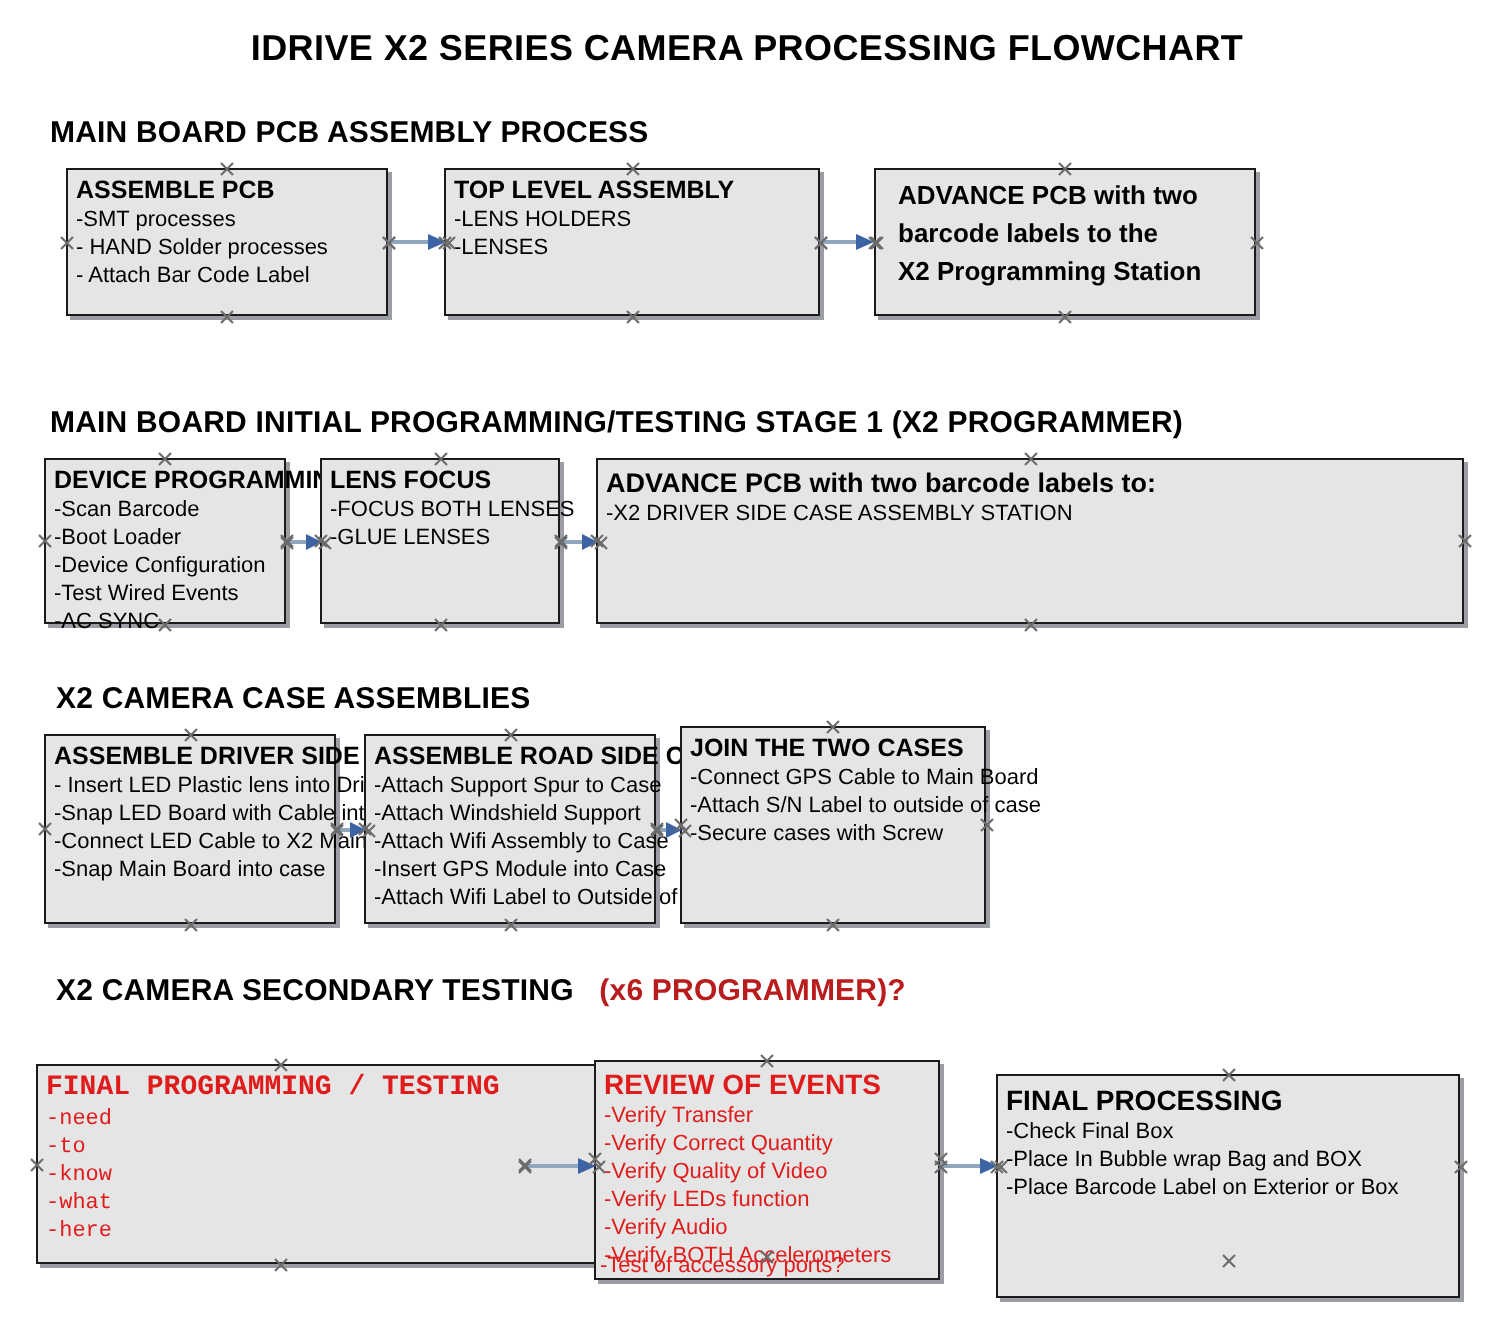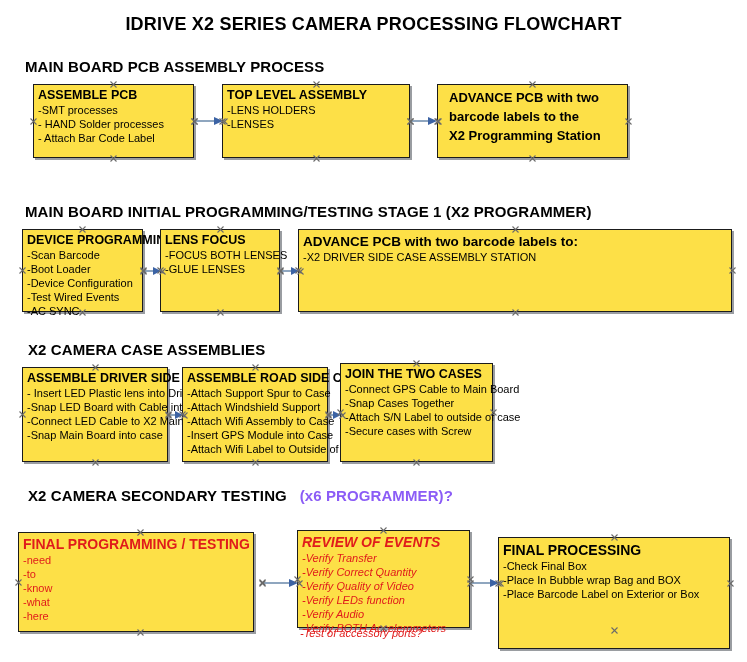--- a/index.html
+++ b/index.html
@@ -34,28 +34,28 @@
     font-weight: bold;
     letter-spacing: 0.2px;
   }
   .section-title {
     font-size: 15px;
     font-weight: bold;
     letter-spacing: 0.1px;
     white-space: nowrap;
   }
   .section-title .accent {
-    color: #8b5cf6;
+    color: #b91c1c;
     margin-top: 24px;
   }
 
   
   .node {
     box-sizing: border-box;
-    background: #fde047;
+    background: #e5e5e5;
     border: 1px solid #1b1b1b;
     box-shadow: 2px 2px 0 0 rgba(120,124,130,0.75);
     padding: 3px 4px 2px 4px;
     overflow: visible;
   }
   .node .hdr {
     font-size: 12.5px;
     font-weight: bold;
     line-height: 15px;
     white-space: nowrap;
@@ -195,21 +195,20 @@
     <div class="line">-Attach Support Spur to Case</div>
     <div class="line">-Attach Windshield Support</div>
     <div class="line">-Attach Wifi Assembly to Case</div>
     <div class="line">-Insert GPS Module into Case</div>
     <div class="line">-Attach Wifi Label to Outside of Case</div>
   </div>
 
   <div class="abs node" style="left:340px; top:363px; width:153px; height:99px;">
     <div class="hdr">JOIN THE TWO CASES</div>
     <div class="line">-Connect GPS Cable to Main Board</div>
-    <div class="line">-Snap Cases Together</div>
     <div class="line">-Attach S/N Label to outside of case</div>
     <div class="line">-Secure cases with Screw</div>
   </div>
 
   <div class="abs conn" style="left:168px; top:410px; width:16px;">
     <svg width="16" height="10" viewBox="0 0 16 10">
       <line x1="0" y1="5" x2="9" y2="5" stroke="#8fa6bf" stroke-width="2"></line>
       <polygon points="7,1 15,5 7,9" fill="#3c63a4"></polygon>
     </svg>
   </div>
@@ -218,30 +217,30 @@
       <line x1="0" y1="5" x2="7" y2="5" stroke="#8fa6bf" stroke-width="2"></line>
       <polygon points="5,1 13,5 5,9" fill="#3c63a4"></polygon>
     </svg>
   </div>
 
   <div class="abs section-title" style="left:28px; top:487px;">
     <span>X2 CAMERA SECONDARY TESTING</span>
     <span>&nbsp;&nbsp;</span><span class="accent">(x6 PROGRAMMER)?</span>
   </div>
 
-  <div class="abs node red" style="left:18px; top:532px; width:236px; height:100px;">
+  <div class="abs node red" style="left:18px; top:532px; width:280px; height:100px;font-family:Liberation Mono, monospace;">
     <div class="hdr" style="font-size:14px; line-height:17px;">FINAL PROGRAMMING / TESTING</div>
     <div class="line">-need</div>
     <div class="line">-to</div>
     <div class="line">-know</div>
     <div class="line">-what</div>
     <div class="line">-here</div>
   </div>
 
-  <div class="abs node red" style="left:297px; top:530px; width:173px; height:98px;font-style:italic;">
+  <div class="abs node red" style="left:297px; top:530px; width:173px; height:110px;">
     <div class="hdr" style="font-size:14px; line-height:17px;">REVIEW OF EVENTS</div>
     <div class="line">-Verify Transfer</div>
     <div class="line">-Verify Correct Quantity</div>
     <div class="line">-Verify Quality of Video</div>
     <div class="line">-Verify LEDs function</div>
     <div class="line">-Verify Audio</div>
     <div class="line">-Verify BOTH Accelerometers</div>
     <div class="line overflow" style="top:95px;">-Test of accessory ports?</div>
   </div>
 

